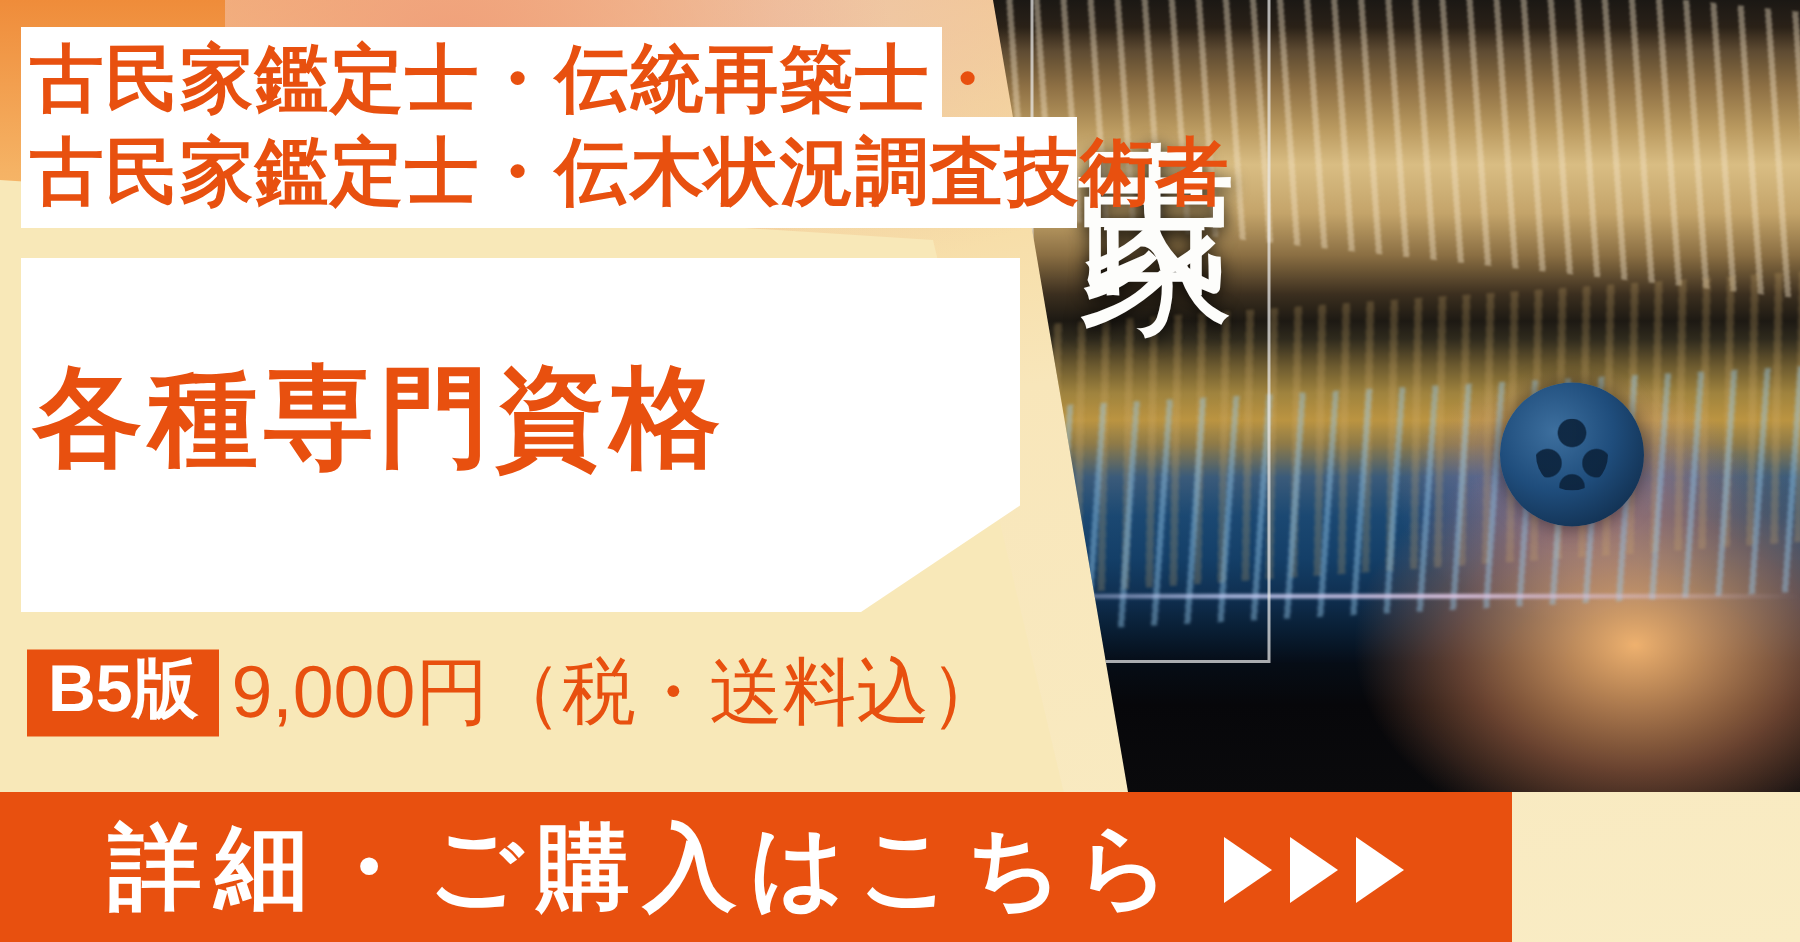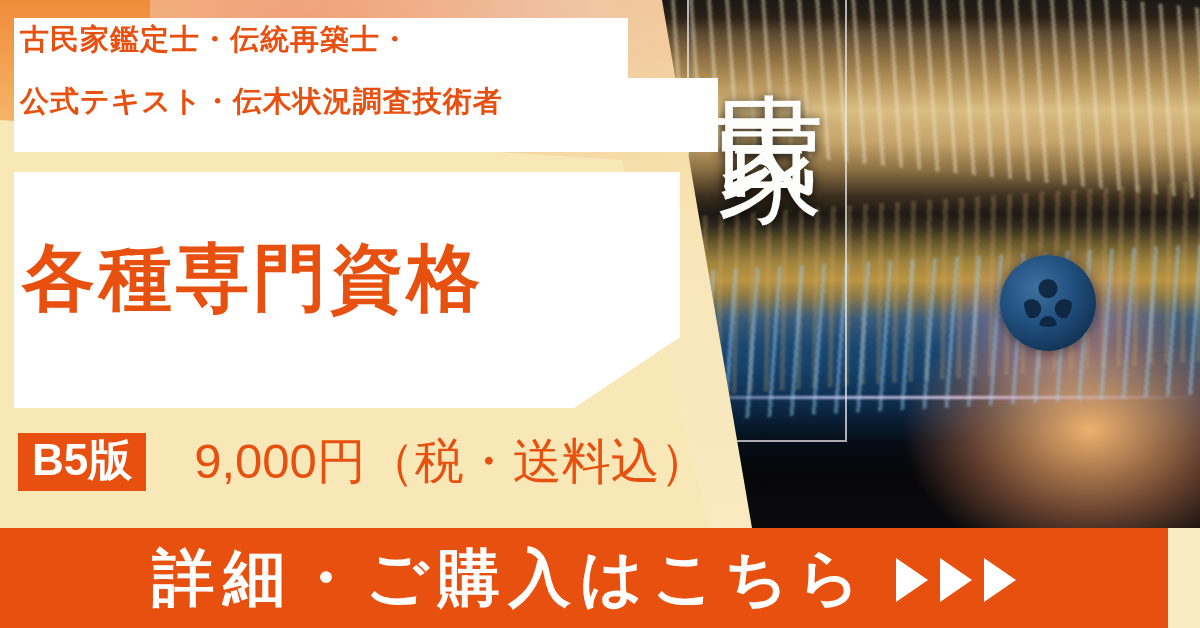--- a/index.html
+++ b/index.html
@@ -152,59 +152,59 @@
 
   
   .panel { position:absolute; background:#ffffff; }
   #panel-head-1 { left:14px; top:18px;  width:614px; height:60px; }
   #panel-head-2 { left:14px; top:78px;  width:704px; height:74px; }
   #panel-main   { left:14px; top:172px; width:666px; height:236px;
                   clip-path:polygon(0 0, 666px 0, 666px 165px, 560px 236px, 0 236px); }
 
   .head-line {
     position:absolute;
-    font-size:29px; font-weight:700;
+    font-size:49px; font-weight:700;
     color:#e8500f;
     letter-spacing:1px;
     white-space:nowrap;
   }
   #head-line-1 { left:20px; top:20px; }
   #head-line-2 { left:20px; top:82px; }
 
   .main-line {
     position:absolute;
     font-size:73px; font-weight:700;
     color:#e8500f;
     letter-spacing:4px;
     white-space:nowrap;
     margin-top:44px;
   }
   #main-line-1 { left:22px;  top:186px; }
   #main-line-2 { left:170px; top:280px; }
 
   
-  #price-row { position:absolute; left:18px; top:428px; height:68px; display:flex; align-items:center;gap:28px; }
+  #price-row { position:absolute; left:18px; top:428px; height:68px; display:flex; align-items:center; }
   #size-badge {
     background:#e8500f; color:#ffffff;
     font-size:44px; font-weight:700;
     padding:4px 14px 7px 14px;
     line-height:1.05;
     letter-spacing:0px;
   }
   #price-text {
-    margin-left:20px;
+    margin-left:8px;
     color:#e8500f;
     font-size:49px; font-weight:400;
     letter-spacing:0px;
     white-space:nowrap;
   }
 
   
   #cta {
-    position:absolute; left:0; top:528px; width:1168px; height:100px;
+    position:absolute; left:0; top:528px; width:1008px; height:100px;
     background:#e8500f;
     display:flex; align-items:center; justify-content:center;
   }
   #cta-text {
     color:#ffffff;
     font-size:62px; font-weight:700;
     letter-spacing:9px;
     white-space:nowrap;
   }
   #cta-arrows { display:flex; gap:12px; margin-left:26px; margin-top:4px; }
@@ -235,21 +235,21 @@
     <div class="cover-frame"></div>
     <div class="cover-title">古民家</div>
     <div class="cover-sub">伝統構法　古民家活用のための調査と再生</div>
   </div>
 
   <div class="panel" id="panel-head-1"></div>
   <div class="panel" id="panel-head-2"></div>
   <div class="panel" id="panel-main"></div>
 
   <div class="head-line" id="head-line-1">古民家鑑定士・伝統再築士・</div>
-  <div class="head-line" id="head-line-2">公式テキスト・伝木状況調査技術者</div>
+  <div class="head-line" id="head-line-2">古民家鑑定士・伝木状況調査技術者</div>
 
   <div class="main-line" id="main-line-1">各種専門資格</div>
 
   <div id="price-row">
     <span id="size-badge">B5版</span>
     <span id="price-text">9,000円（税・送料込）</span>
   </div>
 
   <div id="cta">
     <span id="cta-text">詳細・ご購入はこちら</span>

